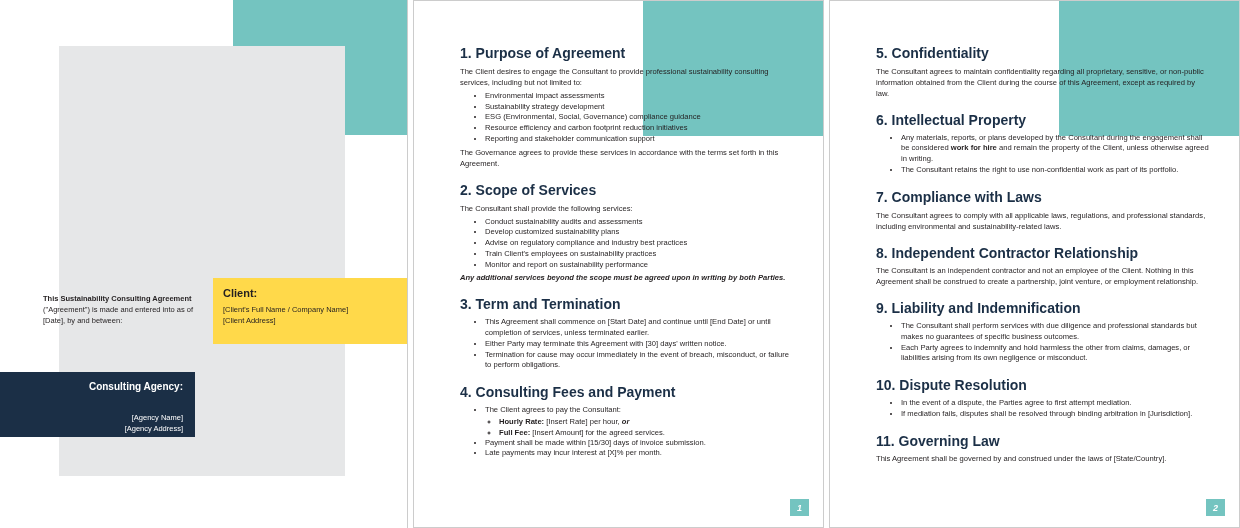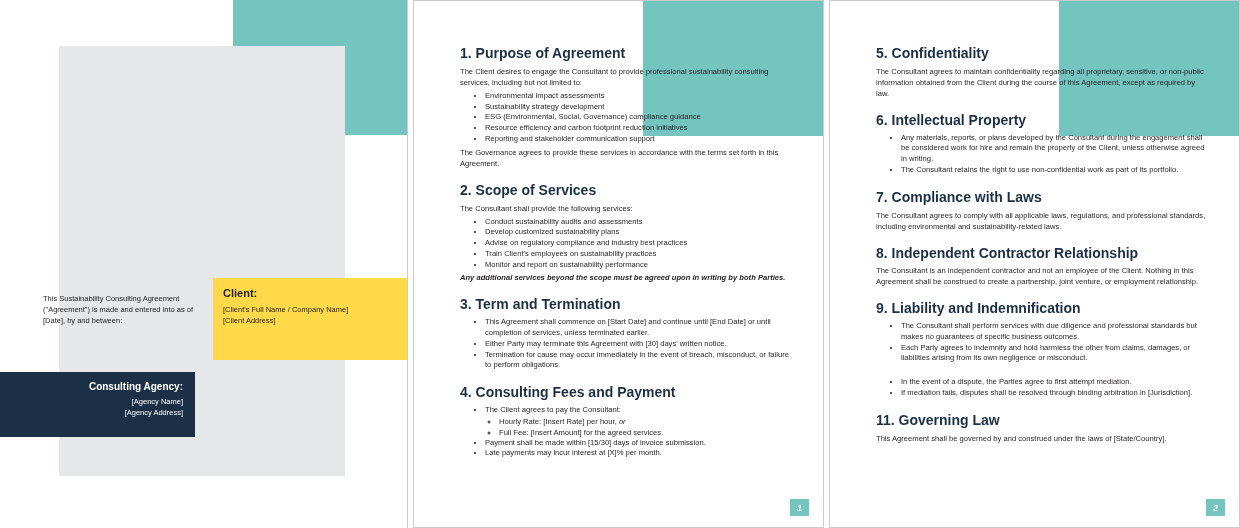--- a/index.html
+++ b/index.html
@@ -81,27 +81,27 @@
   }
   .cover-paragraph {
     position: absolute;
     left: 43px;
     top: 294px;
     width: 160px;
     font-size: 7.5px;
     line-height: 1.45;
     color: #231f20;
   }
-  .cover-paragraph b { font-weight: normal; }
+  .cover-paragraph b { font-weight: bold; }
   .client-box {
     position: absolute;
     left: 213px;
     top: 278px;
     width: 194px;
-    height: 82px;
+    height: 66px;
     background: #ffd94a;
     box-sizing: border-box;
     padding: 9px 10px 0 10px;
   }
   .client-box-title {
     font-size: 11px;
     font-weight: bold;
     color: #231f20;
     margin-bottom: 5px;
   }
@@ -118,21 +118,21 @@
     height: 65px;
     background: #1b2f46;
     box-sizing: border-box;
     padding: 9px 12px 0 10px;
     text-align: right;
   }
   .agency-box-title {
     font-size: 10px;
     font-weight: bold;
     color: #ffffff;
-    margin-bottom: 4px;
+    margin-bottom: 20px;
   }
   .agency-box-line {
     font-size: 7.5px;
     color: #ffffff;
     line-height: 1.5;
   }
 
   
   .page-content {
     width: 413px;
@@ -195,21 +195,21 @@
     height: 17px;
     background: #74c4c0;
     color: #ffffff;
     font-size: 9px;
     font-weight: bold;
     font-style: italic;
     display: flex;
     align-items: center;
     justify-content: center;
   }
-  .strong { font-weight: normal; margin-top: 26px; }
+  .strong { font-weight: bold; margin-top: 26px; }
   .ital { font-style: italic; }
 </style>
 </head>
 <body>
 
 <div class="workspace">
 
   <div class="page page-cover">
     <div class="cover-teal-block"></div>
     <div class="cover-gray-block"></div>
@@ -319,20 +319,21 @@
 
       <div class="sec-block">
         <div class="sec-h">9. Liability and Indemnification</div>
         <ul class="bullets">
           <li>The Consultant shall perform services with due diligence and professional standards but makes no guarantees of specific business outcomes.</li>
           <li>Each Party agrees to indemnify and hold harmless the other from claims, damages, or liabilities arising from its own negligence or misconduct.</li>
         </ul>
       </div>
 
       <div class="sec-block">
+        <div class="sec-h">10. Dispute Resolution</div>
         <ul class="bullets">
           <li>In the event of a dispute, the Parties agree to first attempt mediation.</li>
           <li>If mediation fails, disputes shall be resolved through binding arbitration in [Jurisdiction].</li>
         </ul>
       </div>
 
       <div class="sec-block">
         <div class="sec-h">11. Governing Law</div>
         <p class="sec-p">This Agreement shall be governed by and construed under the laws of [State/Country].</p>
       </div>

